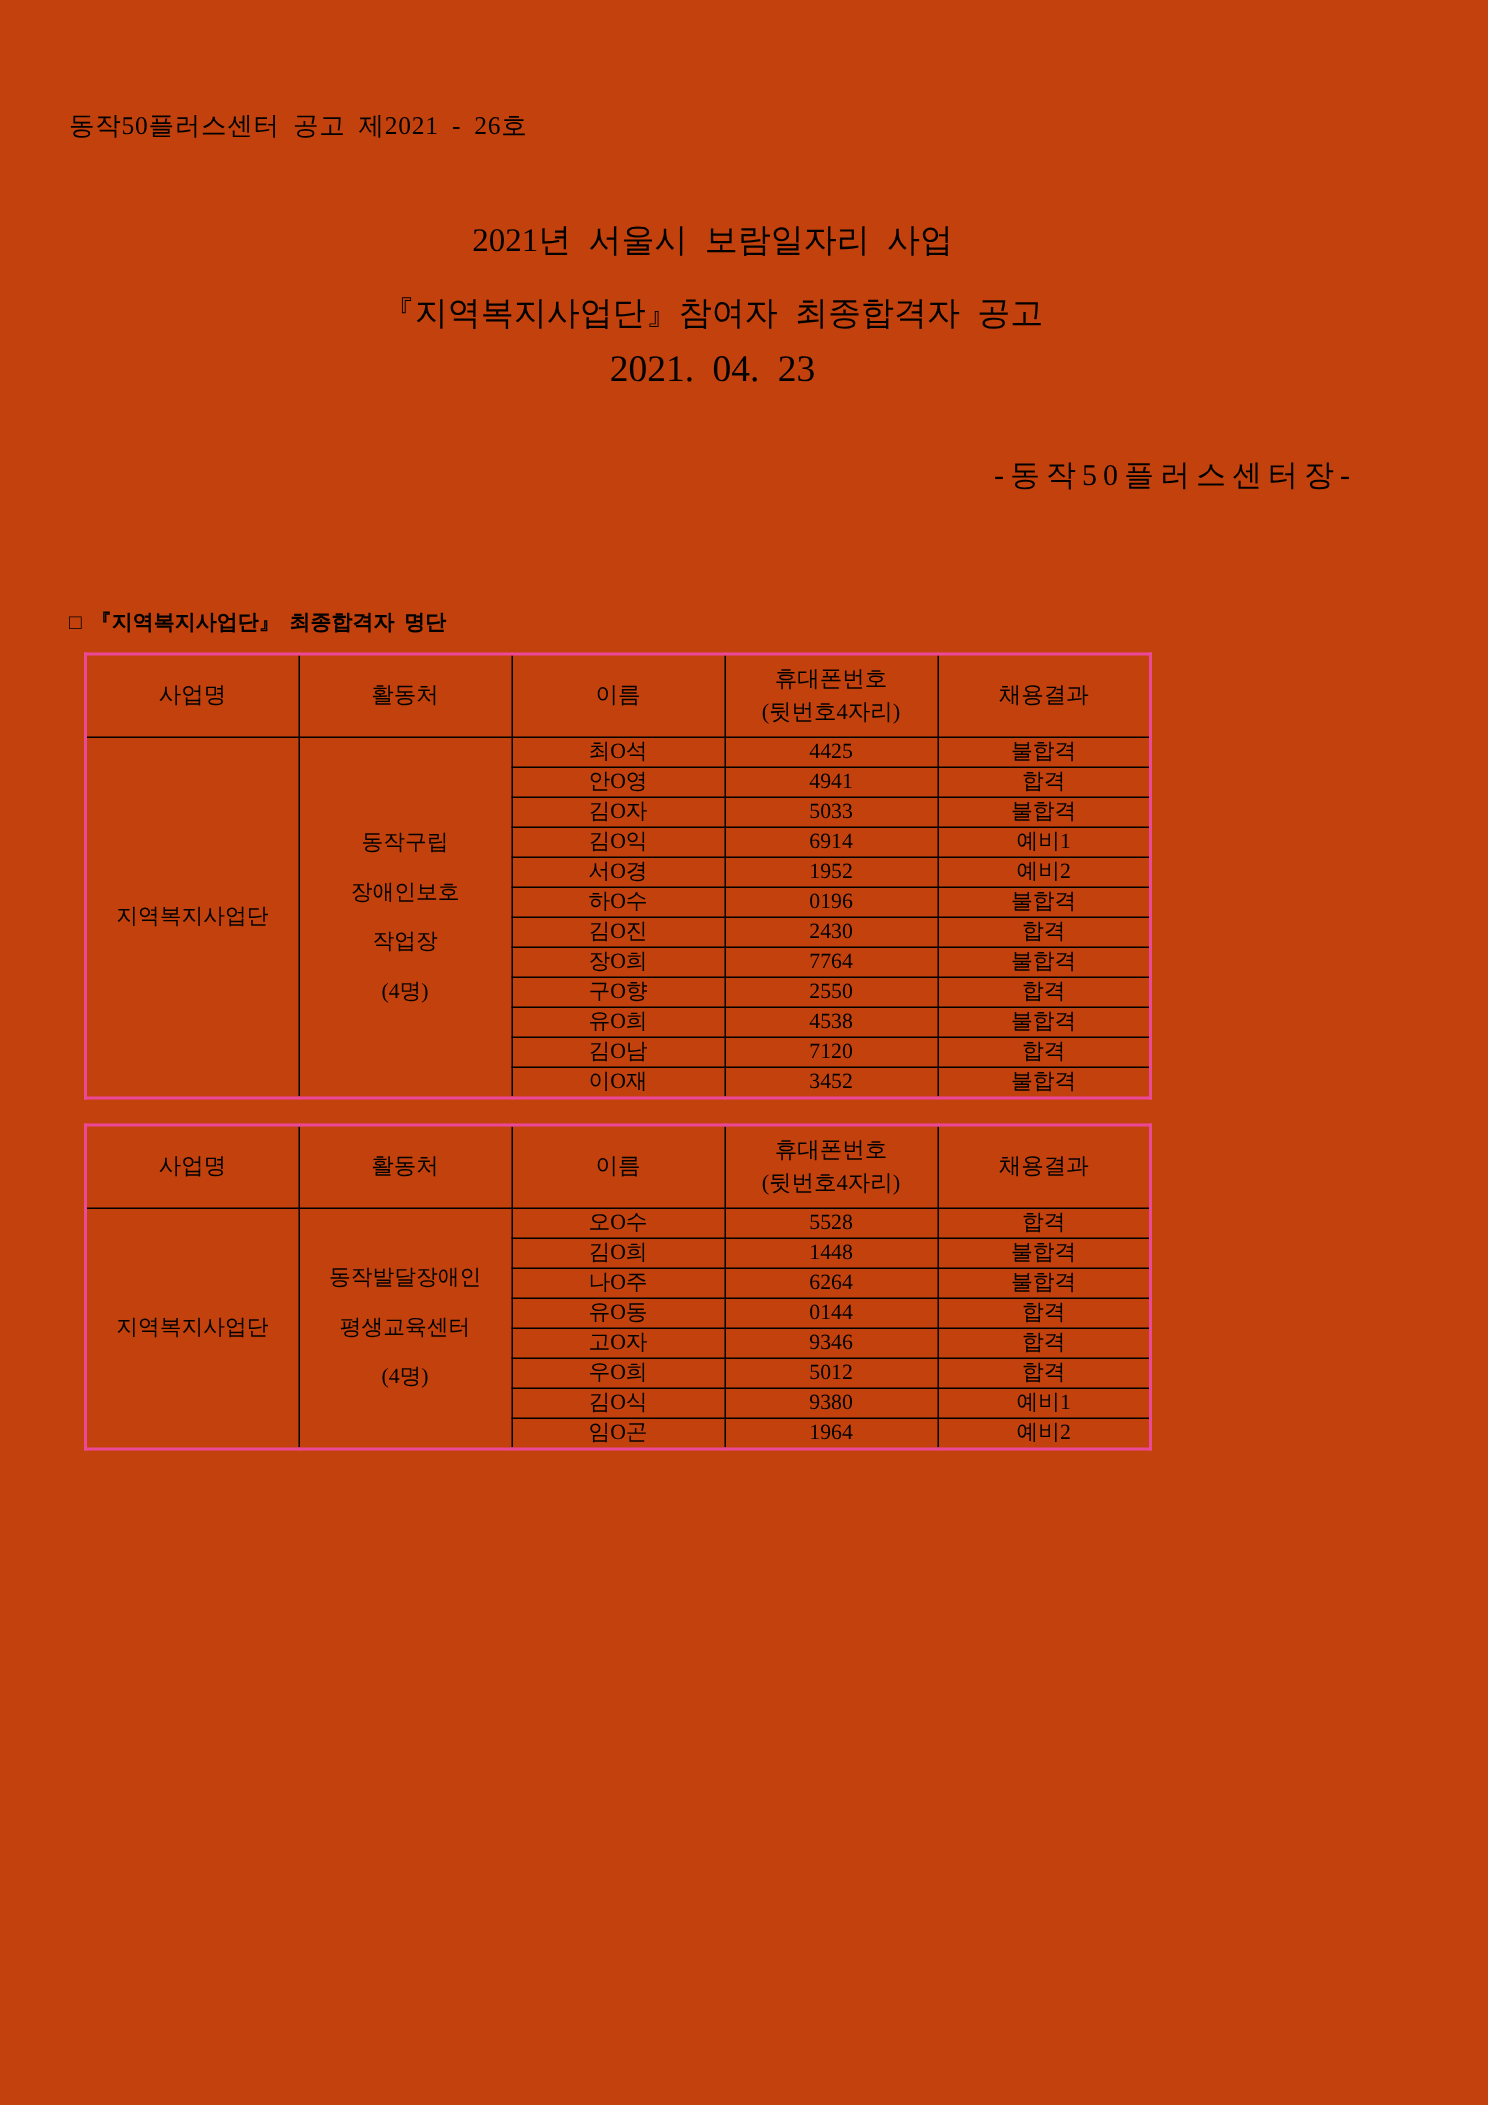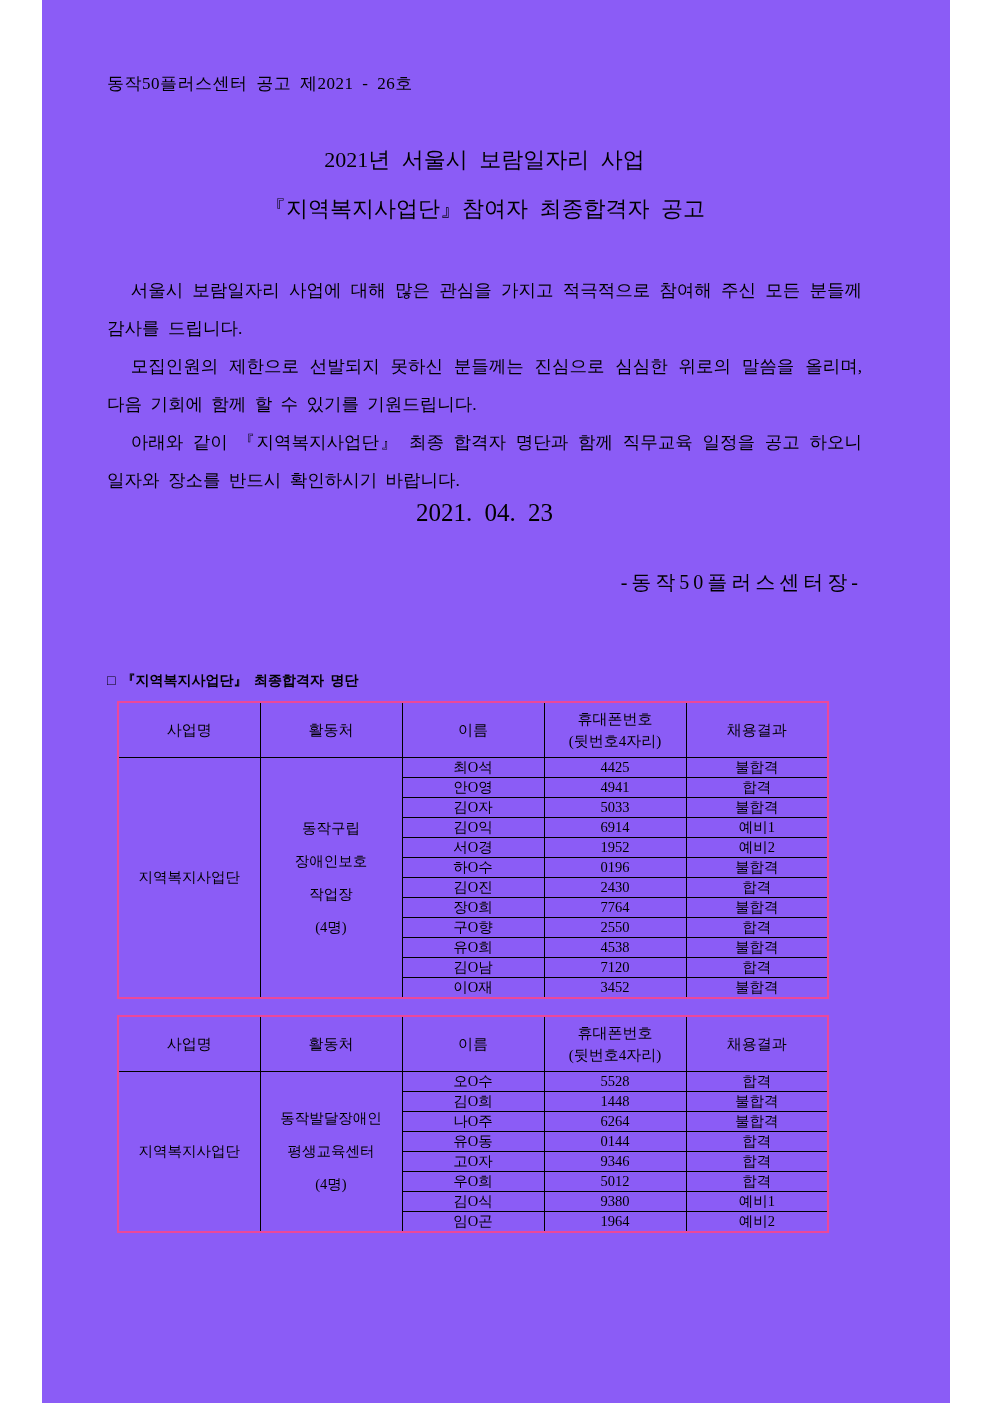--- a/index.html
+++ b/index.html
@@ -1,25 +1,25 @@
 <!DOCTYPE html>
 <html><head>
 <meta charset="utf-8">
 <style>
   html, body { margin: 0; padding: 0; background: #ffffff; }
   .page {
     position: relative;
-    width: 908px;
+    width: 992px;
     height: 1403px;
     margin: 0 auto;
-    background: #8b5cf6;
+    background: #c2410c;
     color: #000000;
     font-family: "Liberation Serif", "DejaVu Serif", serif;
     box-sizing: border-box;
-    padding: 72px 88px 0 65px;
+    padding: 72px 88px 0 46px;
     overflow: hidden;
   }
   .doc-number {
     font-size: 17px;
     letter-spacing: 0.5px;
     word-spacing: 4px;
   }
   .title-block {
     margin-top: 40px;
     text-align: center;
@@ -88,25 +88,20 @@
 
 <div class="page">
 
   <div class="doc-number">동작50플러스센터 공고 제2021 - 26호</div>
 
   <div class="title-block">
     <div class="title-line">2021년 서울시 보람일자리 사업</div>
     <div class="title-line">『지역복지사업단』참여자 최종합격자 공고</div>
   </div>
 
-  <div class="paragraphs">
-    <p>서울시 보람일자리 사업에 대해 많은 관심을 가지고 적극적으로 참여해 주신 모든 분들께 감사를 드립니다.</p>
-    <p>모집인원의 제한으로 선발되지 못하신 분들께는 진심으로 심심한 위로의 말씀을 올리며, 다음 기회에 함께 할 수 있기를 기원드립니다.</p>
-    <p>아래와 같이 『지역복지사업단』 최종 합격자 명단과 함께 직무교육 일정을 공고 하오니 일자와 장소를 반드시 확인하시기 바랍니다.</p>
-  </div>
 
   <div class="date-line">2021. 04. 23</div>
 
   <div class="signature-line">-동작50플러스센터장-</div>
 
   <div class="section-heading">
     <span class="checkbox">□</span><span>『지역복지사업단』 최종합격자 명단</span>
   </div>
 
   <table class="results">

